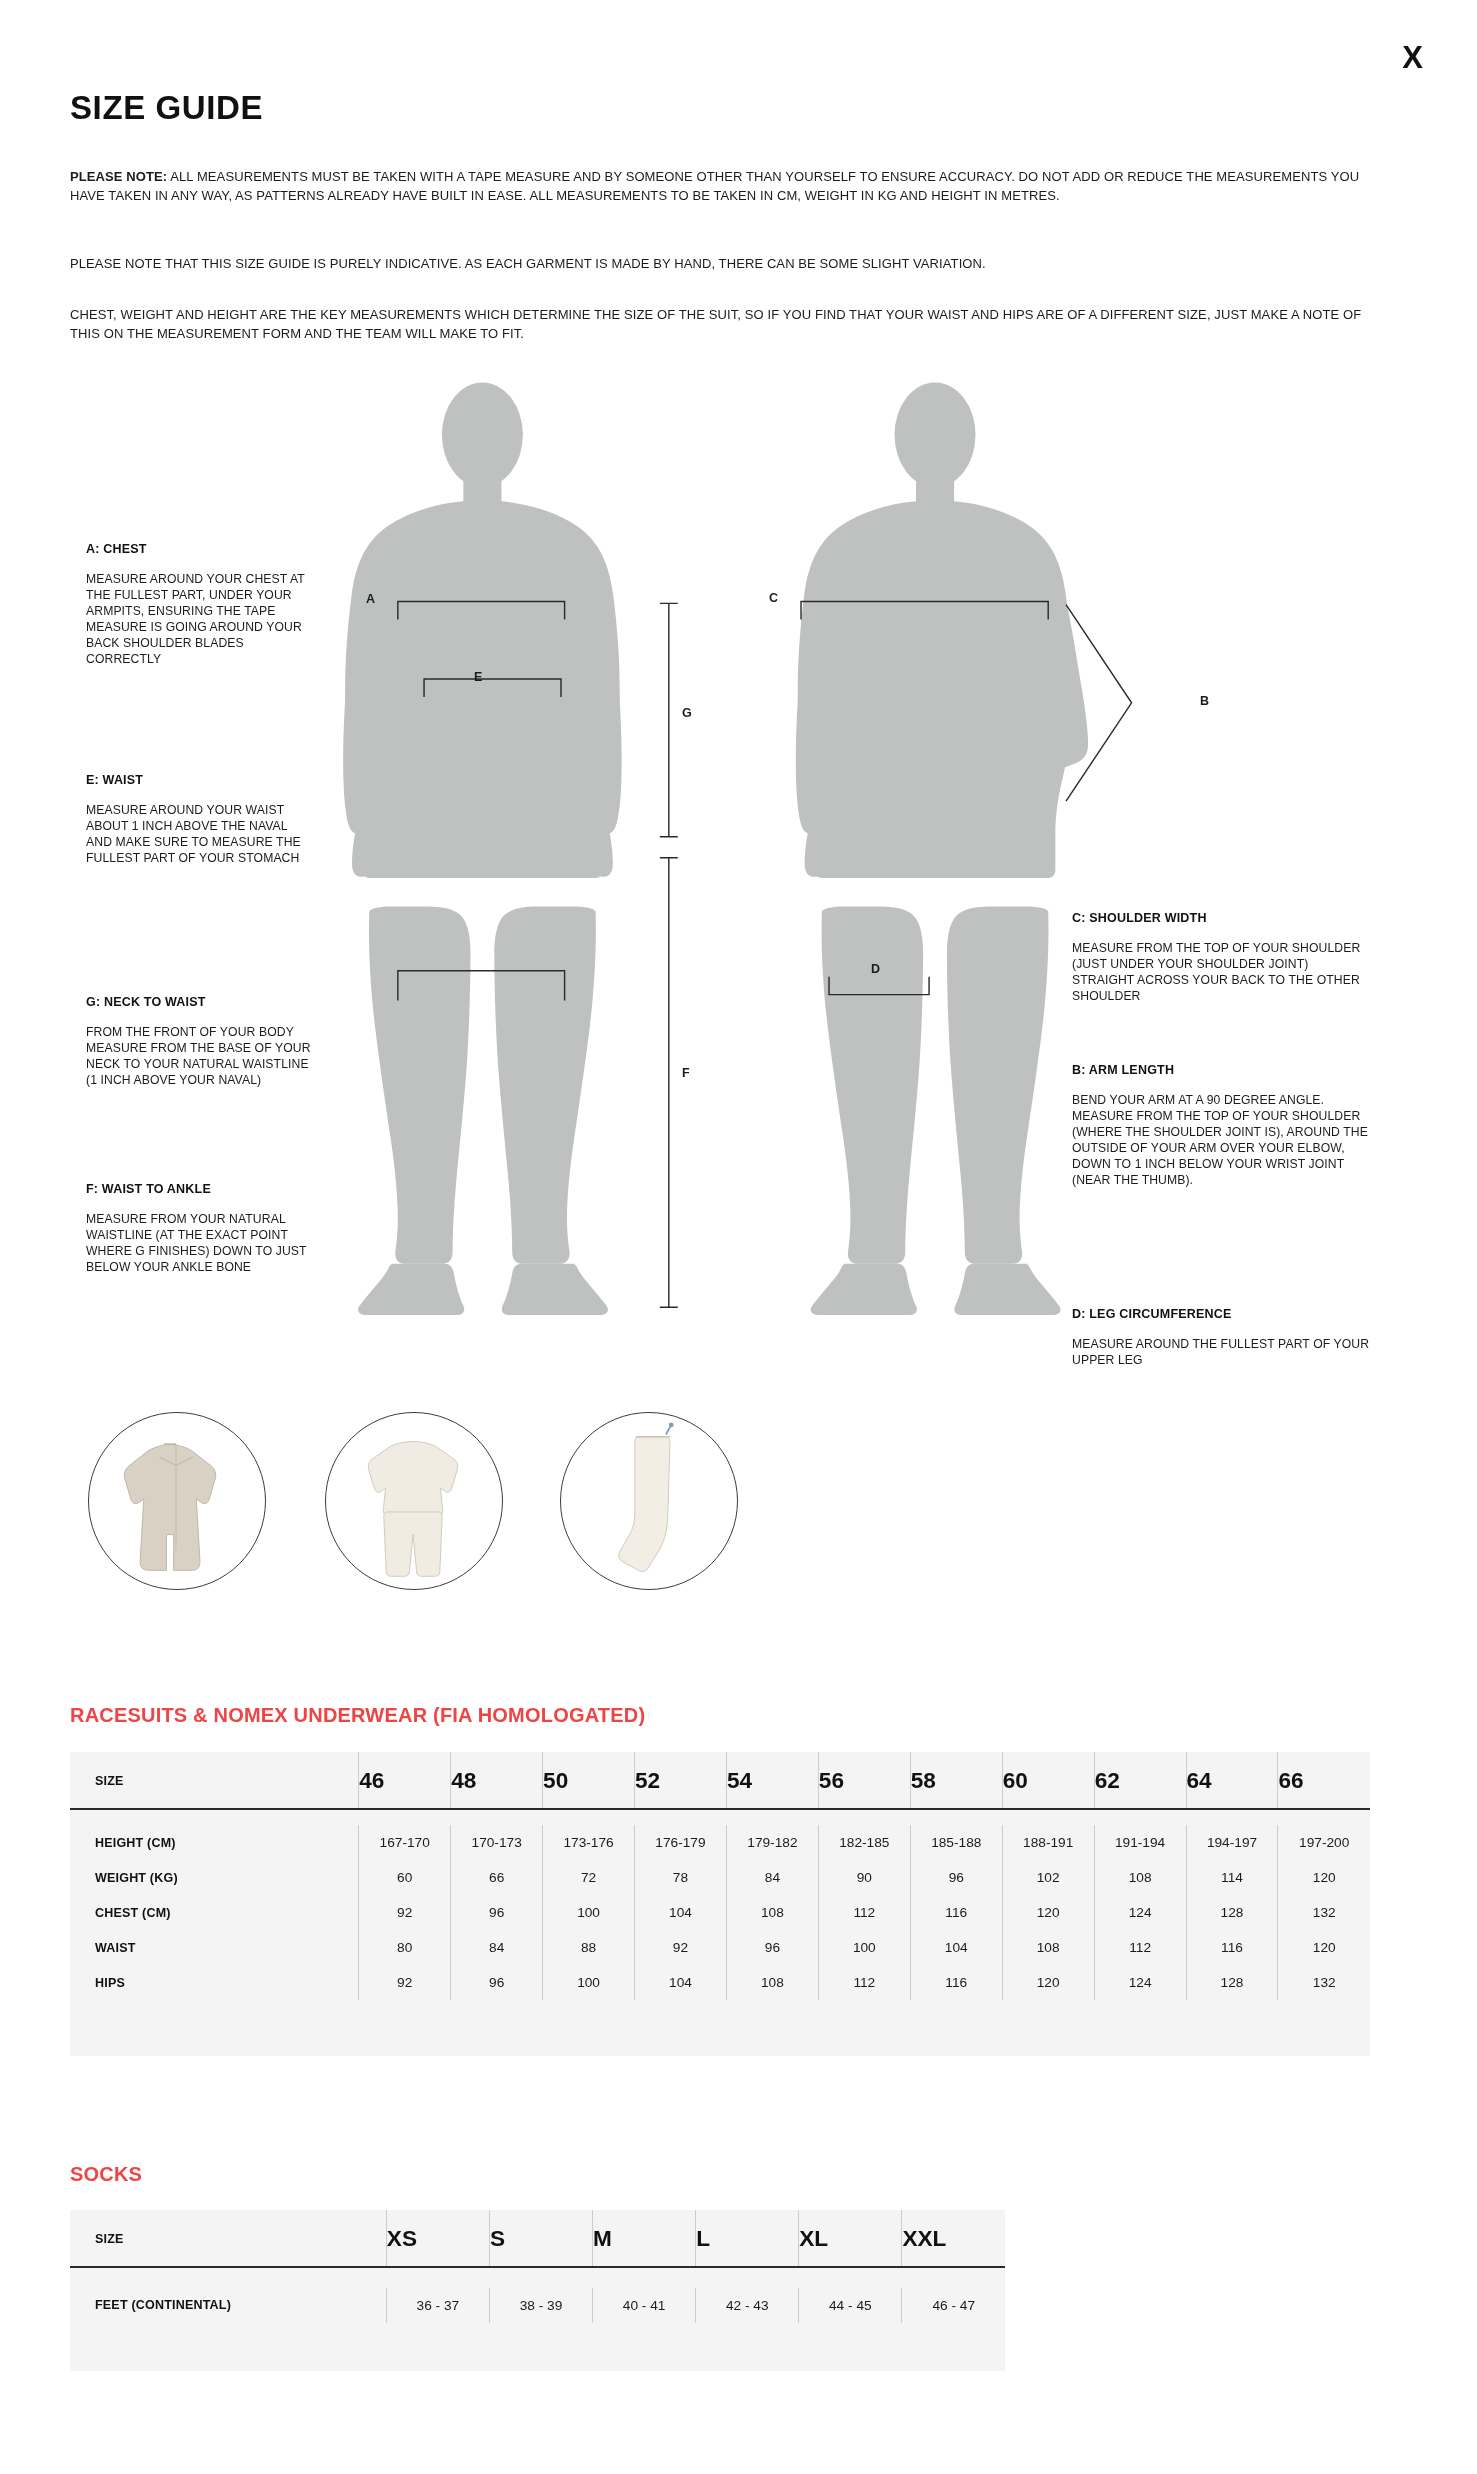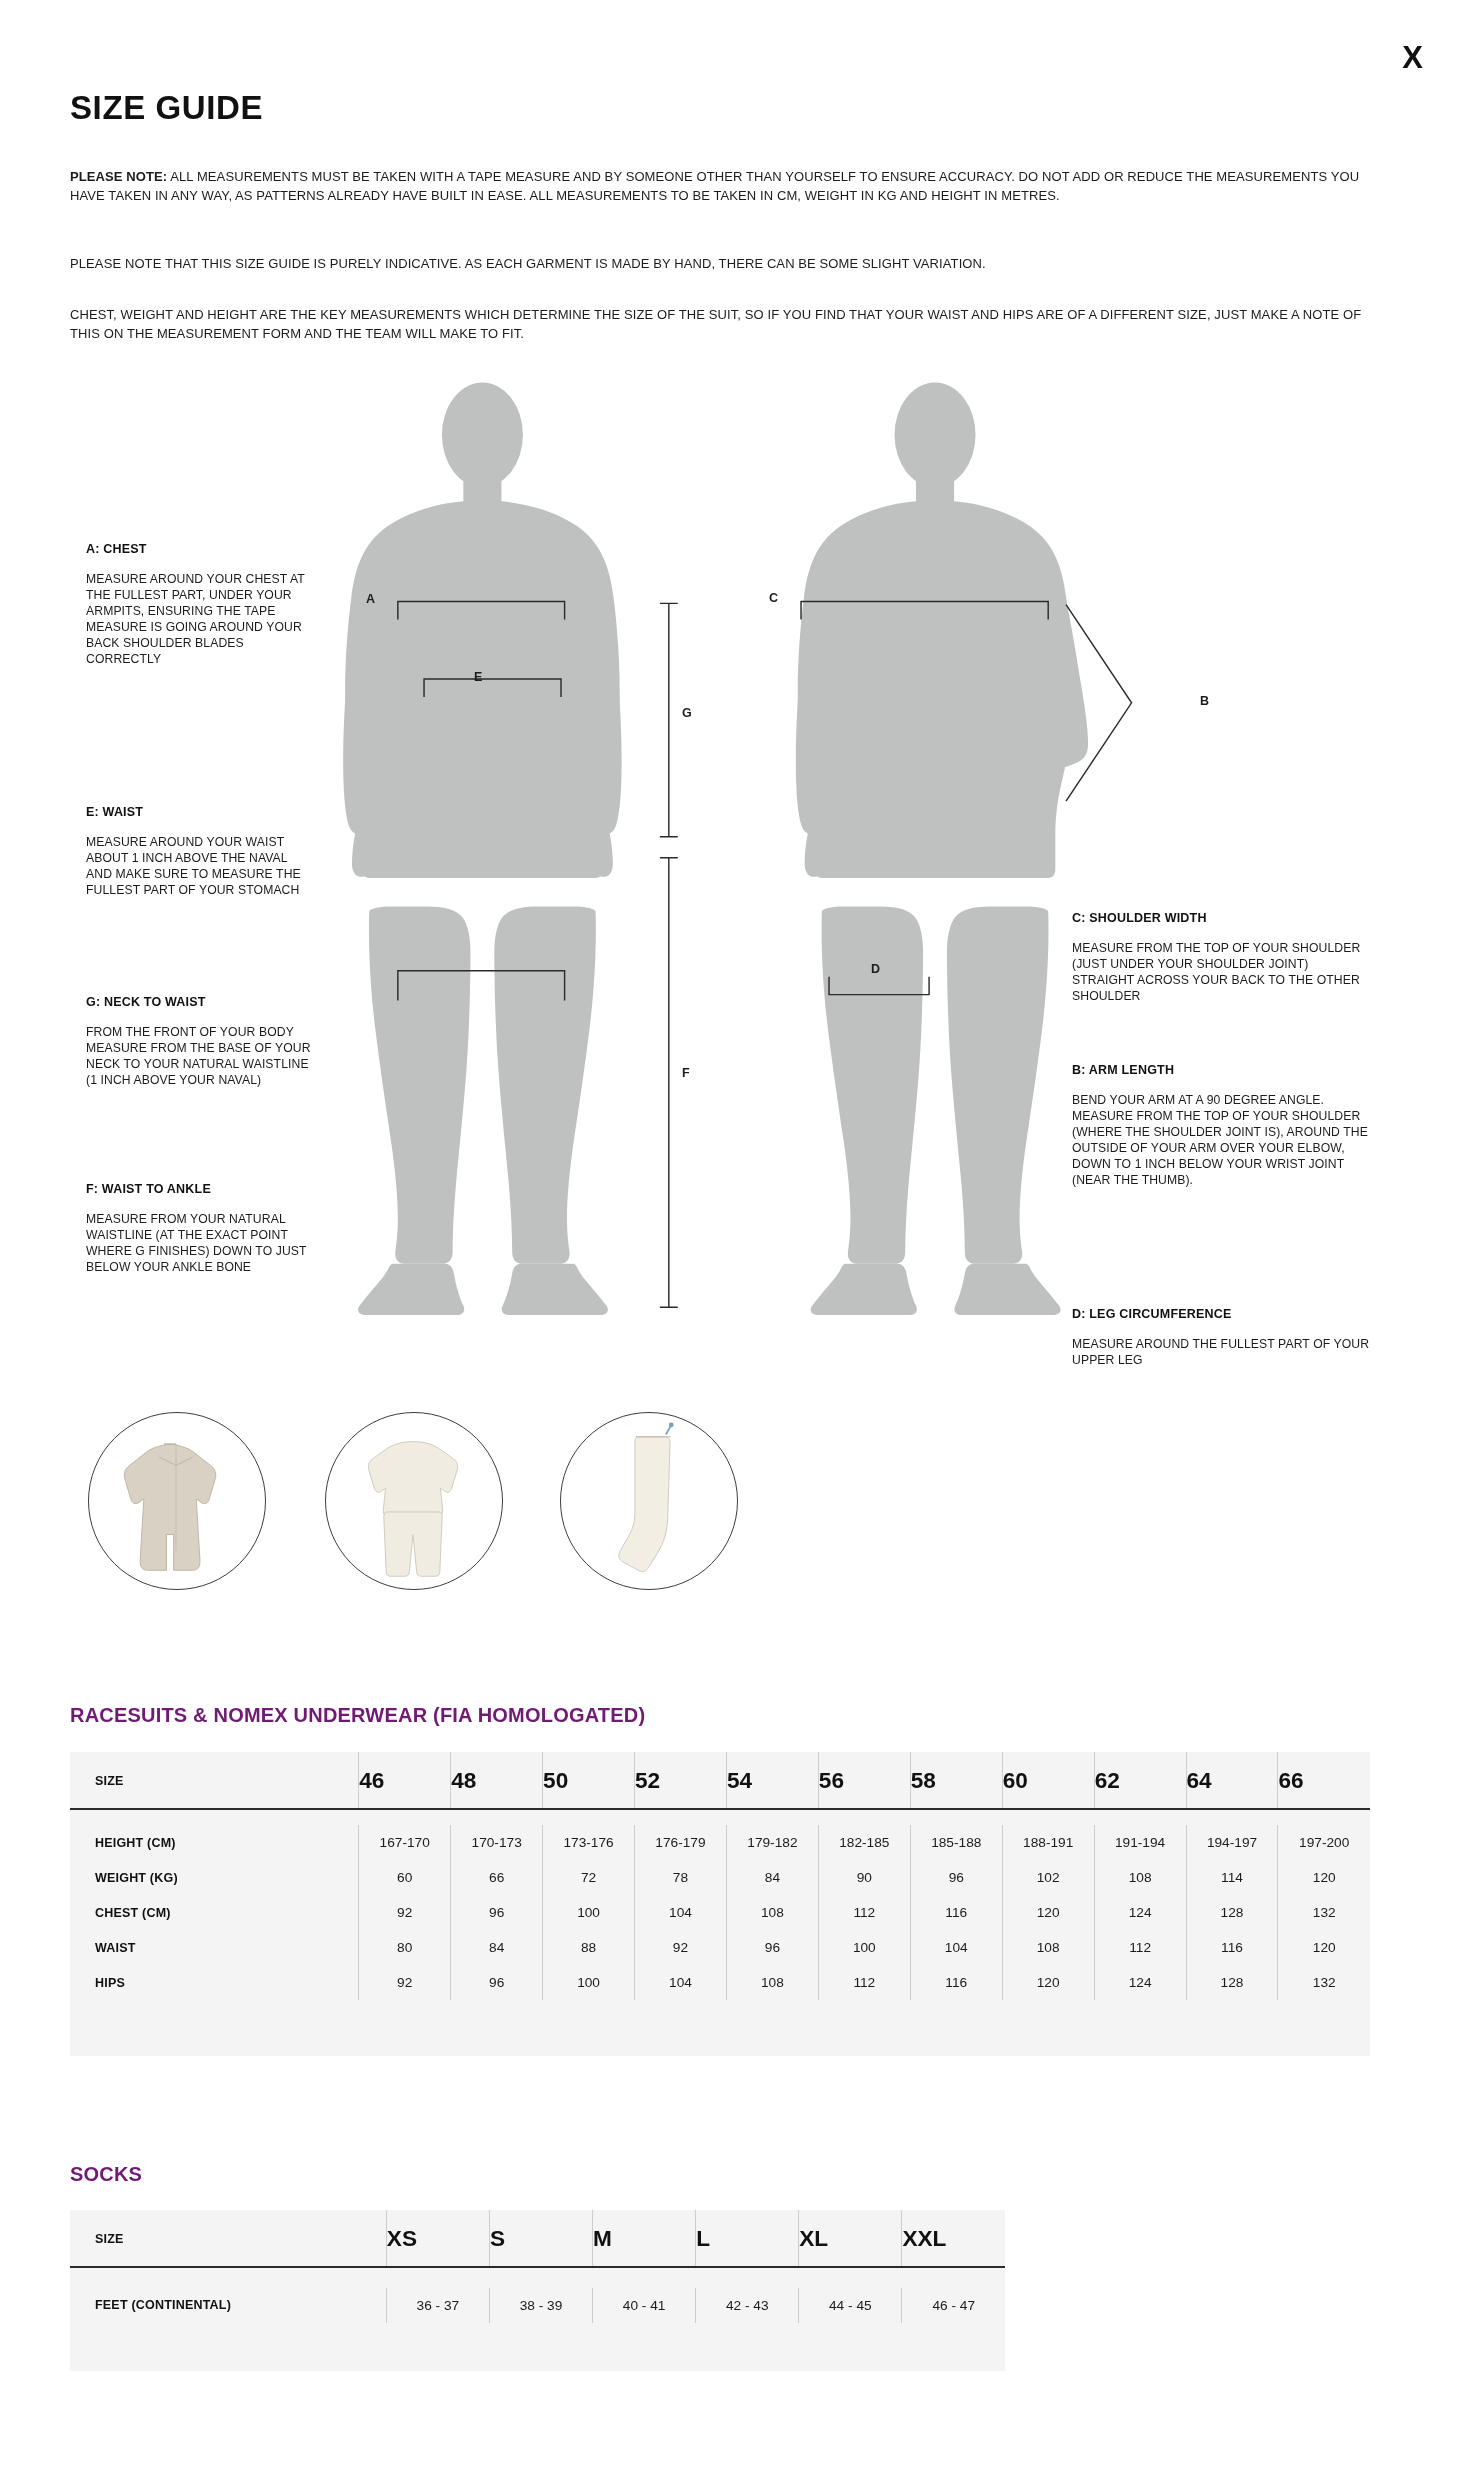--- a/index.html
+++ b/index.html
@@ -57,21 +57,21 @@
   .figure-area { position: absolute; left: 0; top: 381px; width: 1477px; height: 1001px; }
 
   .fig-svg { position:absolute; left:0; top:0; }
 
   
   .ann { position: absolute; width: 238px; }
   .ann .ann-title { font-size: 12.5px; font-weight: 700; letter-spacing: 0.2px; margin-bottom: 8.3px; color:#111; }
   .ann .ann-body { font-size: 12.2px; line-height: 1.32; letter-spacing: 0.1px; color:#1c1c1c;margin-top:15px; }
 
   #ann-chest   { left: 86px; top: 161px; width: 226px; }
-  #ann-waist   { left: 86px; top: 424px; width: 226px; }
+  #ann-waist   { left: 86px; top: 392px; width: 226px; }
   #ann-neck    { left: 86px; top: 614px; width: 226px; }
   #ann-ankle   { left: 86px; top: 801px; width: 226px; }
   #ann-shoulder{ left: 1072px; top: 530px; width: 298px; }
   #ann-arm     { left: 1072px; top: 682px; width: 298px; }
   #ann-leg     { left: 1072px; top: 926px; width: 298px; }
 
   
   .mlabel {
     position: absolute;
     font-size: 12.5px;
@@ -93,21 +93,21 @@
   #circ2 { left: 325px; top: 0; }
   #circ3 { left: 560px; top: 0; }
 
   
   .section-title {
     position: absolute;
     left: 70px;
     font-size: 20px;
     font-weight: 700;
     letter-spacing: 0.2px;
-    color: #701a75;
+    color: #ef4444;
   }
   #t1-title { top: 1704px; }
   #t2-title { top: 2163px; }
 
   .tbl-wrap { position: absolute; background: #f4f4f4; }
   #tbl1-wrap { left: 70px; top: 1752px; width: 1300px; height: 304px; }
   #tbl2-wrap { left: 70px; top: 2210px; width: 935px; height: 161px; }
 
   table.sz { border-collapse: collapse; width: 100%; }
   table.sz td, table.sz th { background: transparent; }

